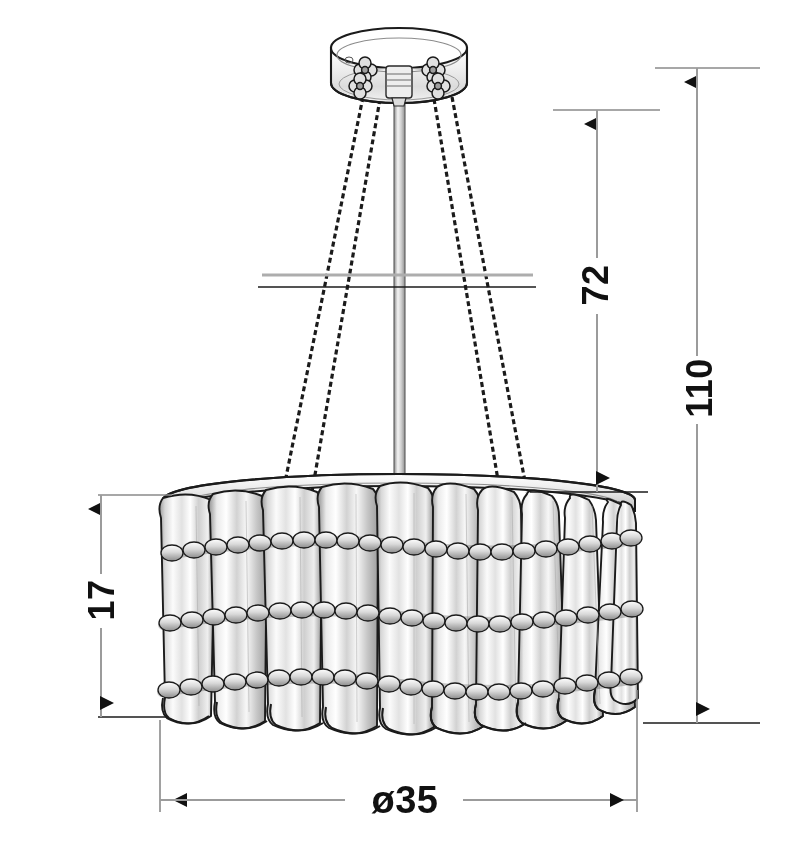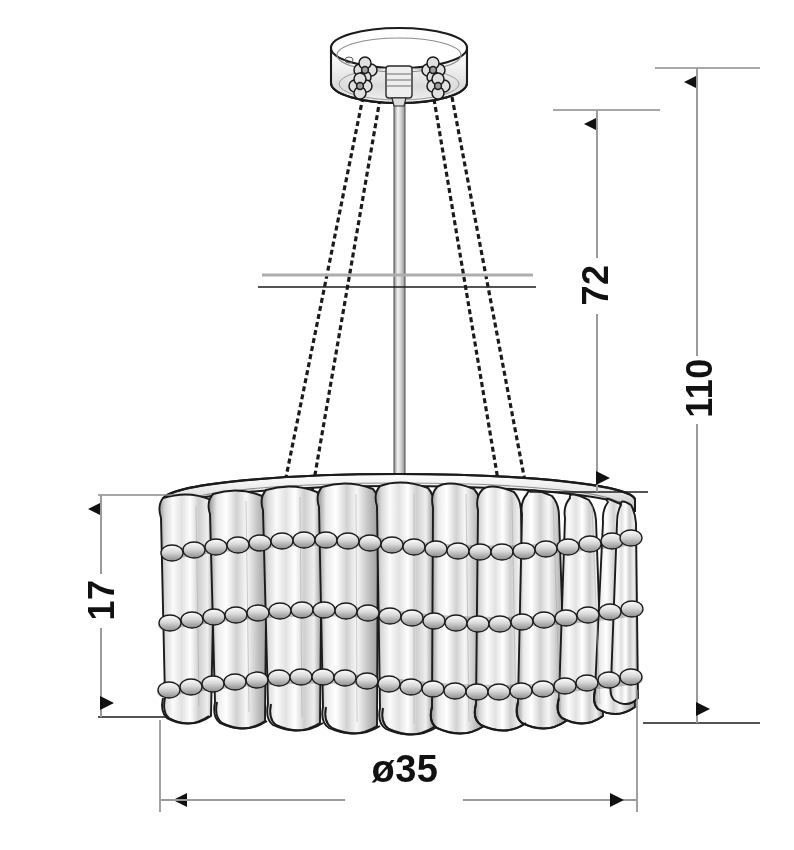--- a/index.html
+++ b/index.html
@@ -19,21 +19,21 @@
     line-height:1;
     letter-spacing:0.5px;
   }
   .rot{transform:rotate(-90deg);transform-origin:center center;}
   #label-72{left:566px;top:255px;width:60px;height:60px;font-size:36px;
     display:flex;align-items:center;justify-content:center;}
   #label-110{left:662px;top:350px;width:76px;height:76px;font-size:36px;
     display:flex;align-items:center;justify-content:center;}
   #label-17{left:72px;top:570px;width:60px;height:60px;font-size:36px;
     display:flex;align-items:center;justify-content:center;}
-  #label-d35{left:345px;top:747px;width:120px;height:44px;font-size:38px;
+  #label-d35{left:345px;top:778px;width:120px;height:44px;font-size:38px;
     display:flex;align-items:center;justify-content:center;}
 </style>
 </head>
 <body>
 
 <div id="stage">
 <svg viewBox="0 0 794 850" xmlns="http://www.w3.org/2000/svg">
 
   <defs>
 

